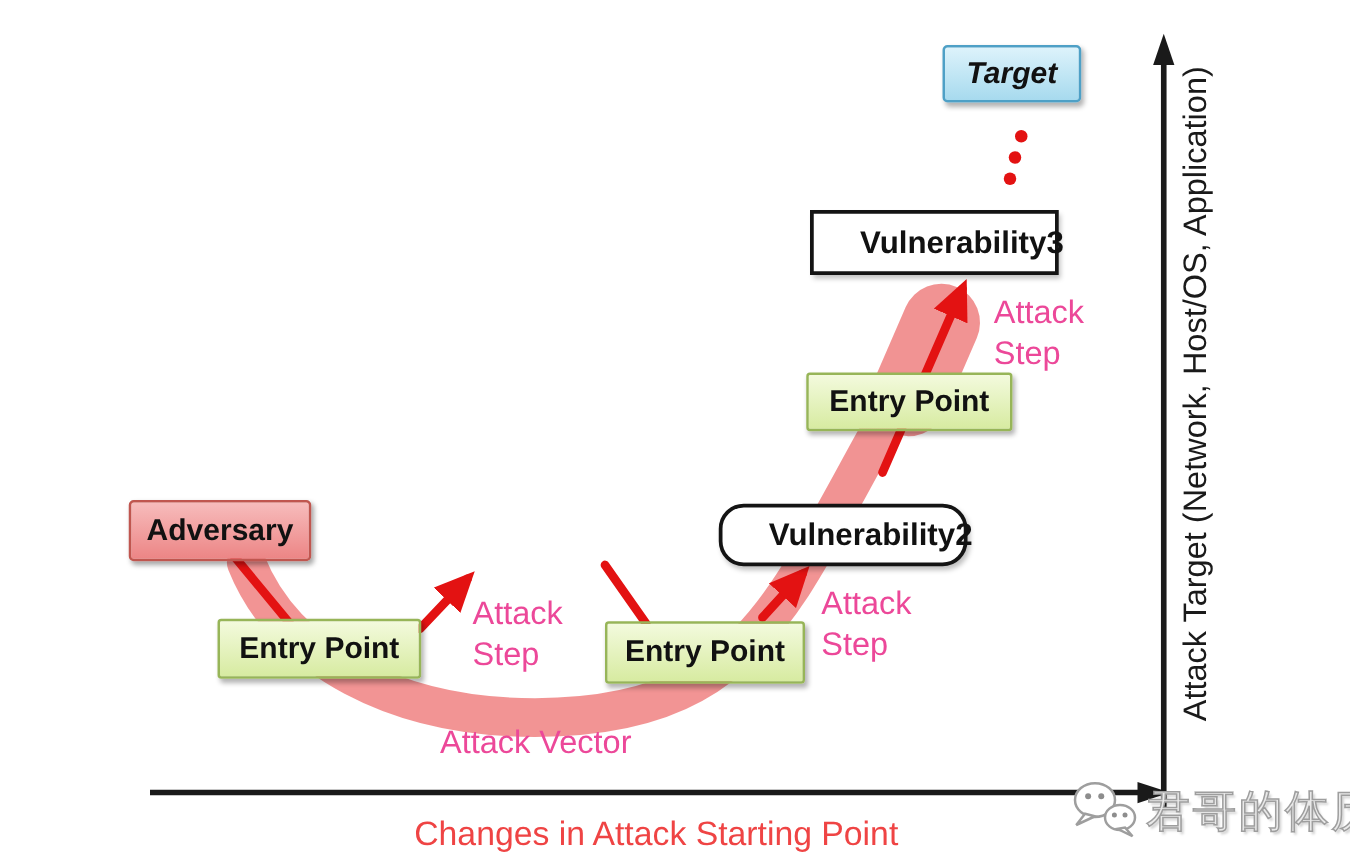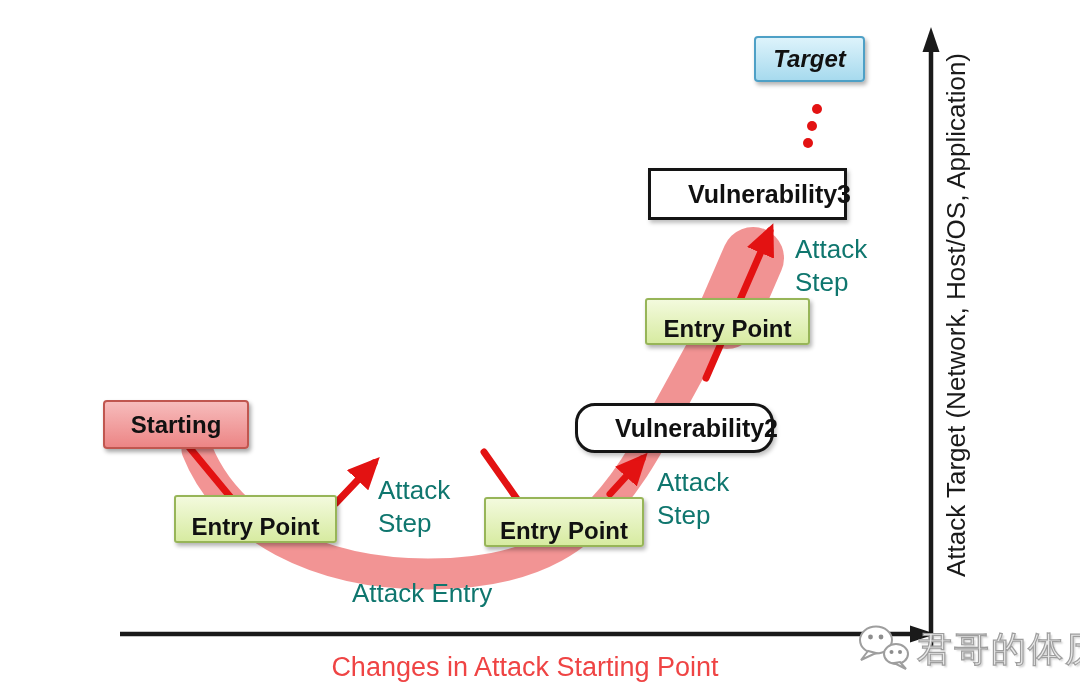--- a/index.html
+++ b/index.html
@@ -18,29 +18,28 @@
   }
   .node.adversary{
     background:linear-gradient(var(--adversary-fill-top),var(--adversary-fill-bottom));
     border:2.5px solid var(--adversary-border);border-radius:4px;
     box-shadow:2px 3px 4px rgba(0,0,0,0.35);
   }
   .node.entry{
     background:linear-gradient(var(--entry-fill-top),var(--entry-fill-bottom));
     border:2.5px solid var(--entry-border);border-radius:3px;
     box-shadow:2px 3px 4px rgba(0,0,0,0.3);
-    align-items:flex-end;
   }
   .node.target{
     background:linear-gradient(var(--target-fill-top),var(--target-fill-bottom));
     border:2.5px solid var(--target-border);border-radius:4px;
     box-shadow:2px 3px 4px rgba(0,0,0,0.3);
   }
   .anno{
-    position:absolute;z-index:2;font-size:26px;line-height:1.25;color:#0f766e;font-weight:400;
+    position:absolute;z-index:2;font-size:26px;line-height:1.25;color:#ec4899;font-weight:400;
   }
   .anno.step{width:110px;}
   .anno.vector{white-space:nowrap;}
   .axis-label-x{
     position:absolute;z-index:2;left:310px;top:652px;width:430px;text-align:center;
     font-size:27px;color:#ef4444;white-space:nowrap;
   }
   .axis-label-y{
     position:absolute;z-index:2;left:628px;top:298px;width:660px;height:34px;
     transform:rotate(-90deg);transform-origin:50% 50%;text-align:center;
@@ -102,40 +101,40 @@
 
   <div class="node vuln" style="left:648px;top:168px;width:199px;height:52px;">
     <span>Vulnerability3</span>
   </div>
 
   <div class="node entry" style="left:645px;top:298px;width:165px;height:47px;">
     <span>Entry Point</span>
   </div>
 
   <div class="node adversary" style="left:103px;top:400px;width:146px;height:49px;">
-    <span>Starting</span>
+    <span>Adversary</span>
   </div>
 
 
   <div class="node vuln" style="left:575px;top:403px;width:199px;height:50px;border-radius:20px;">
     <span>Vulnerability2</span>
   </div>
 
   <div class="node entry" style="left:174px;top:495px;width:163px;height:48px;">
     <span>Entry Point</span>
   </div>
 
   <div class="node entry" style="left:484px;top:497px;width:160px;height:50px;">
     <span>Entry Point</span>
   </div>
 
   <div class="anno step" style="left:378px;top:474px;">Attack Step</div>
   <div class="anno step" style="left:657px;top:466px;">Attack Step</div>
   <div class="anno step" style="left:795px;top:233px;">Attack Step</div>
-  <div class="anno vector" style="left:352px;top:577px;">Attack Entry</div>
+  <div class="anno vector" style="left:352px;top:577px;">Attack Vector</div>
 
   <div class="axis-label-x">Changes in Attack Starting Point</div>
   <div class="axis-label-y">Attack Target (Network, Host/OS, Application)</div>
 
   <div class="watermark">
     <svg width="58" height="54" viewBox="0 0 58 54">
       <g stroke="#9e9e9e" stroke-width="2" fill="#ffffff">
         <ellipse cx="21" cy="18" rx="16" ry="13.5"></ellipse>
         <path d="M13 29 L6 38 L21 31 Z"></path>
         <ellipse cx="41" cy="32" rx="12" ry="10"></ellipse>

